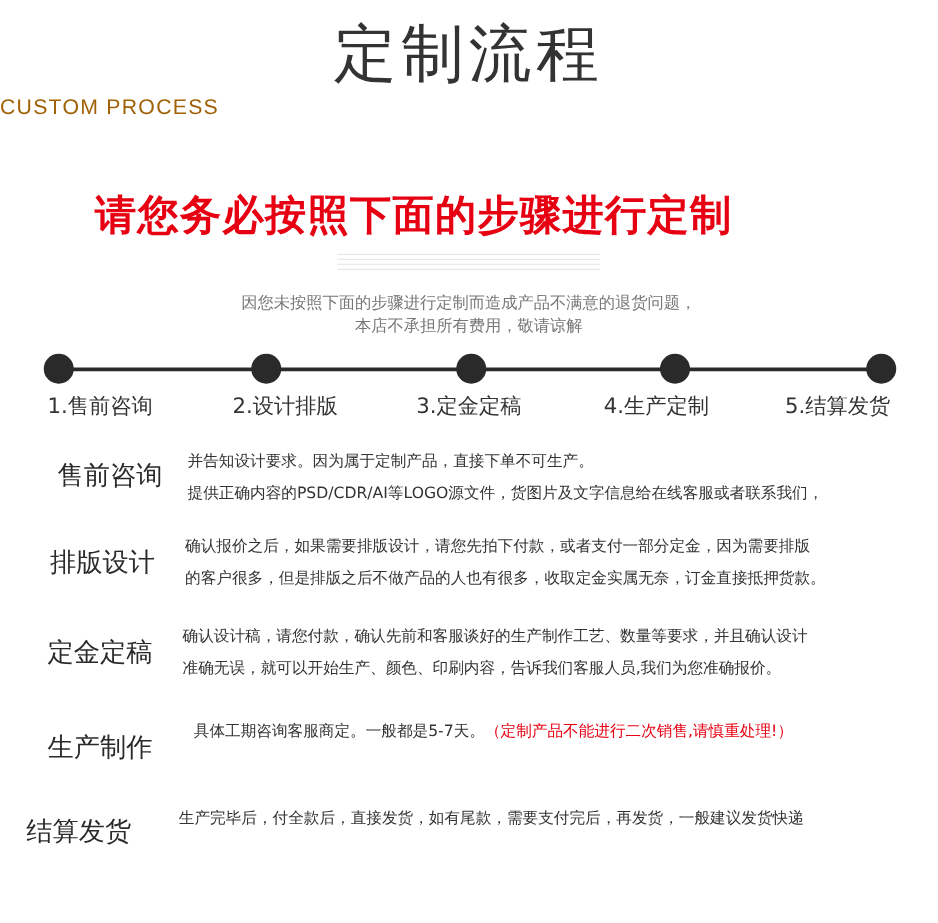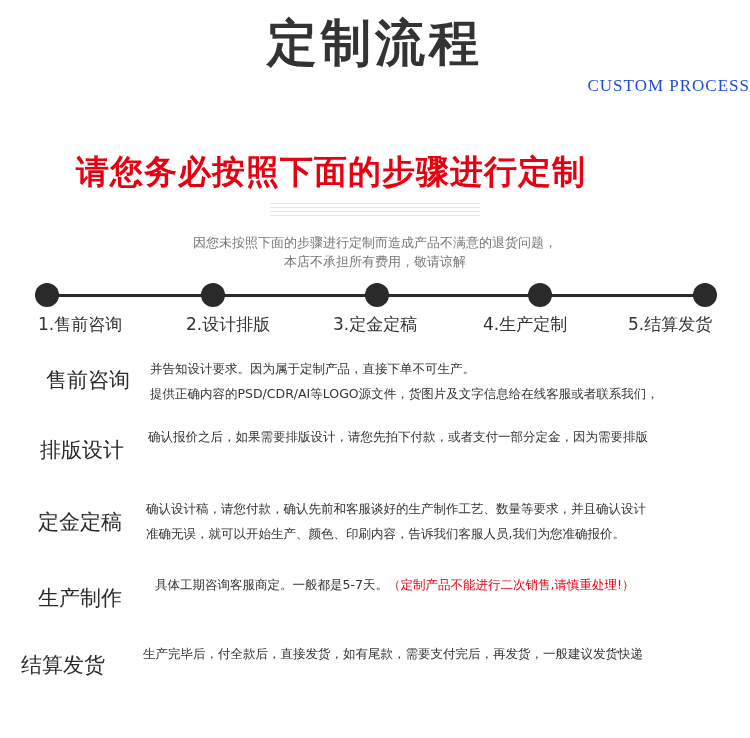--- a/index.html
+++ b/index.html
@@ -1,18 +1,18 @@
 <!DOCTYPE html>
 <html><head>
   <meta charset="utf-8">
   <style>
     html, body { margin:0; padding:0; background:#ffffff; }
     body { width:750px; height:738px; position:relative; overflow:hidden; font-family:"DejaVu Sans", sans-serif; color:#333; }
-    .title { position:absolute; top:10px; left:0; width:750px; text-align:center; font-size:50px; font-weight:bold; color:#333; letter-spacing:4px; }
-    .subtitle { position:absolute; top:76px; left:0; width:750px; text-align:right; font-size:17px; color:#1d4ed8; letter-spacing:1px; font-family:Liberation Serif, serif; }
+    .title { position:absolute; top:10px; left:0; width:750px; text-align:center; font-size:50px; font-weight:normal; color:#333; letter-spacing:4px; }
+    .subtitle { position:absolute; top:76px; left:0; width:750px; text-align:left; font-size:17px; color:#a16207; letter-spacing:1px; font-family:Liberation Sans, sans-serif; }
     .headline { position:absolute; top:150px; left:0; width:662px; text-align:center; font-size:33px; font-weight:bold; color:#e60012; letter-spacing:1px; }
     .faint { position:absolute; top:200px; left:270px; width:210px; height:18px; }
     .faint div { height:1px; background:#e8e8e8; margin:3px 0; }
     .notice { position:absolute; top:233px; left:0; width:750px; text-align:center; font-size:13px; color:#777; line-height:19px; }
     .timeline { position:absolute; top:294px; left:46px; width:658px; height:3px; background:#2a2a2a; }
     .dot { position:absolute; top:283px; width:24px; height:24px; border-radius:50%; background:#2a2a2a; }
     .step-label { position:absolute; top:313px; font-size:17px; color:#333; white-space:nowrap; }
     .row { position:absolute; left:0; width:750px; }
     .row-title { position:absolute; left:38px; font-size:21px; font-weight:normal; color:#2a2a2a; white-space:nowrap; }
     .row-text { position:absolute; left:148px; font-size:12.5px; color:#333; line-height:25px; white-space:nowrap; }
@@ -56,20 +56,21 @@
   <div class="row-text" style="left:150px">
     <div>并告知设计要求。因为属于定制产品，直接下单不可生产。</div>
     <div>提供正确内容的PSD/CDR/AI等LOGO源文件，货图片及文字信息给在线客服或者联系我们，</div>
   </div>
 </div>
 
 <div class="row" style="top:424px">
   <div class="row-title" style="top:12px;left:40px">排版设计</div>
   <div class="row-text" style="left:148px">
     <div>确认报价之后，如果需要排版设计，请您先拍下付款，或者支付一部分定金，因为需要排版</div>
+    <div>的客户很多，但是排版之后不做产品的人也有很多，收取定金实属无奈，订金直接抵押货款。</div>
   </div>
 </div>
 
 <div class="row" style="top:496px">
   <div class="row-title" style="top:12px;left:38px">定金定稿</div>
   <div class="row-text" style="left:146px">
     <div>确认设计稿，请您付款，确认先前和客服谈好的生产制作工艺、数量等要求，并且确认设计</div>
     <div>准确无误，就可以开始生产、颜色、印刷内容，告诉我们客服人员,我们为您准确报价。</div>
   </div>
 </div>

